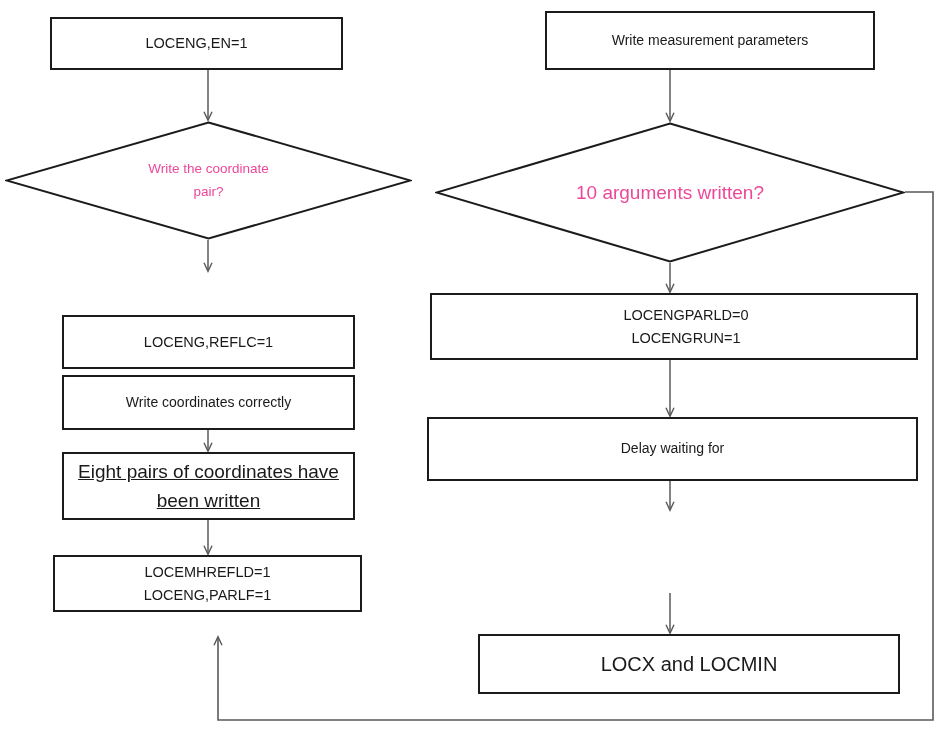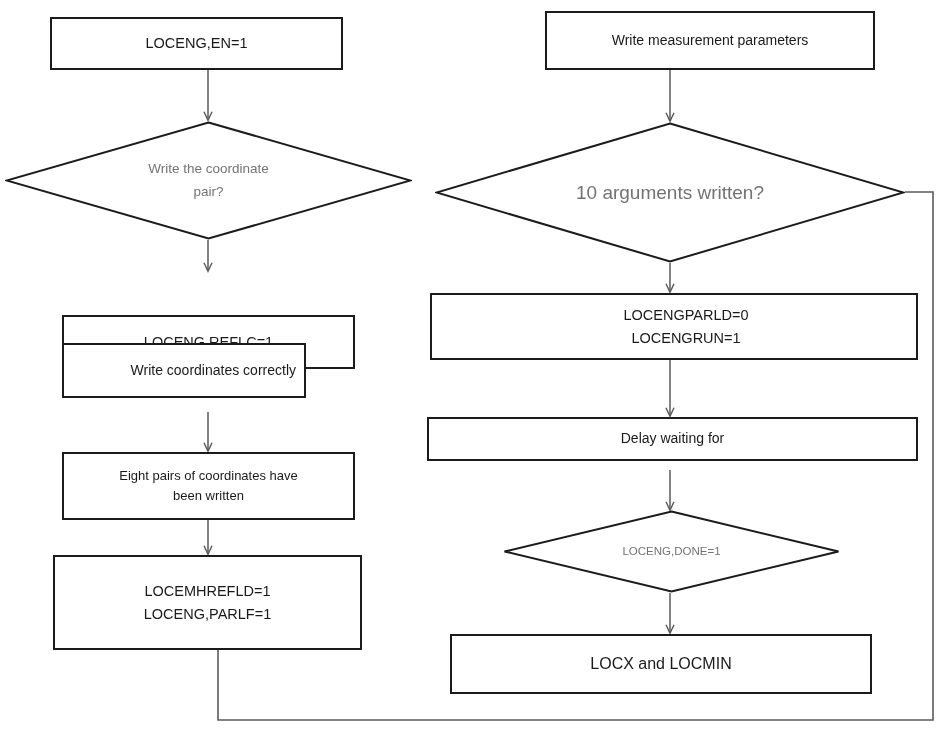--- a/index.html
+++ b/index.html
@@ -54,21 +54,21 @@
   .dia-label {
     position: absolute;
     left: 0;
     top: 0;
     width: 100%;
     height: 100%;
     display: flex;
     align-items: center;
     justify-content: center;
     text-align: center;
-    color: #737373;
+    color: #ec4899;
     line-height: 1.65;
     white-space: pre-line;
   }
 </style>
 </head>
 <body>
 
 <div id="canvas">
 
   <svg class="edges" viewBox="0 0 941 730" xmlns="http://www.w3.org/2000/svg">
@@ -113,58 +113,52 @@
       <polygon points="203.5,1.5 405.5,59.5 203.5,117.5 1.5,59.5" fill="#ffffff" stroke="#1b1b1b" stroke-width="2"></polygon>
     </svg>
     <div class="dia-label" style="font-size:13.5px;">Write the coordinate
 pair?</div>
   </div>
 
   <div class="node proc" style="left:62px; top:272px; width:293px; height:54px; font-size:14.5px;margin-top:43px;">
     <span class="lbl">LOCENG,REFLC=1</span>
   </div>
 
-  <div class="node proc" style="left:62px; top:343px; width:244px; height:55px; font-size:14px;justify-content:flex-end;">
+  <div class="node proc" style="left:62px; top:375px; width:293px; height:55px; font-size:14px;">
     <span class="lbl">Write coordinates correctly</span>
   </div>
 
-  <div class="node proc" style="left:62px; top:452px; width:293px; height:68px; font-size:13px;">
+  <div class="node proc" style="left:62px; top:452px; width:293px; height:68px; font-size:19px;text-decoration:underline;">
     <span class="lbl">Eight pairs of coordinates have
 been written</span>
   </div>
 
-  <div class="node proc" style="left:53px; top:555px; width:309px; height:95px; font-size:14.5px;justify-content:center;">
+  <div class="node proc" style="left:53px; top:555px; width:309px; height:57px; font-size:14.5px;justify-content:center;">
     <span class="lbl">LOCEMHREFLD=1
 LOCENG,PARLF=1</span>
   </div>
 
   <div class="node proc" style="left:505px; top:11px; width:330px; height:59px; font-size:14px;margin-left:40px;">
     <span class="lbl">Write measurement parameters</span>
   </div>
 
   <div class="dia-wrap" style="left:435px; top:122px; width:470px; height:141px;">
     <svg width="470" height="141" viewBox="0 0 470 141" xmlns="http://www.w3.org/2000/svg">
       <polygon points="235,1.5 468.5,70.5 235,139.5 1.5,70.5" fill="#ffffff" stroke="#1b1b1b" stroke-width="2"></polygon>
     </svg>
     <div class="dia-label" style="font-size:19px;">10 arguments written?</div>
   </div>
 
   <div class="node proc" style="left:430px; top:293px; width:488px; height:67px; font-size:14.5px;padding-left:24px;">
     <span class="lbl">LOCENGPARLD=0
 LOCENGRUN=1</span>
   </div>
 
-  <div class="node proc" style="left:427px; top:417px; width:491px; height:44px; font-size:14px;">
+  <div class="node proc" style="left:427px; top:417px; width:491px; height:64px; font-size:14px;">
     <span class="lbl">Delay waiting for</span>
   </div>
 
-  <div class="dia-wrap" style="left:503px; top:510px; width:337px; height:83px;">
-    <svg width="337" height="83" viewBox="0 0 337 83" xmlns="http://www.w3.org/2000/svg">
-      <polygon points="168.5,1.5 335.5,41.5 168.5,81.5 1.5,41.5" fill="#ffffff" stroke="#1b1b1b" stroke-width="2"></polygon>
-    </svg>
-    <div class="dia-label" style="font-size:11.5px;">LOCENG,DONE=1</div>
-  </div>
 
-  <div class="node proc" style="left:450px; top:634px; width:422px; height:60px; font-size:16px;">
+  <div class="node proc" style="left:478px; top:634px; width:422px; height:60px; font-size:20px;">
     <span class="lbl">LOCX and LOCMIN</span>
   </div>
 
 </div>
 
 </body></html>

